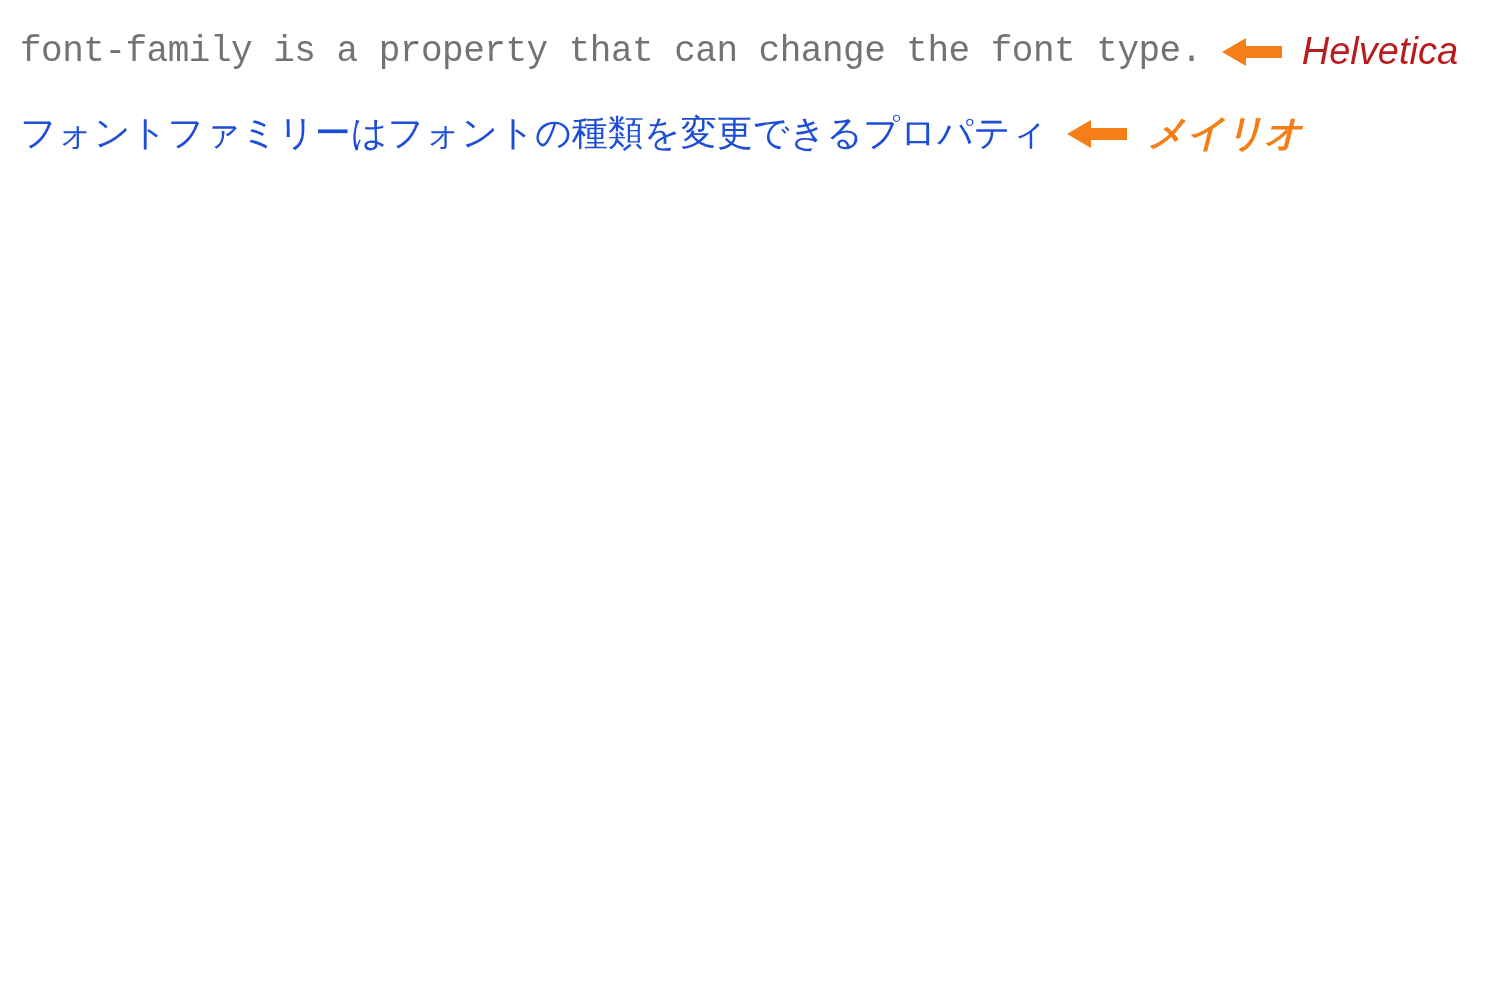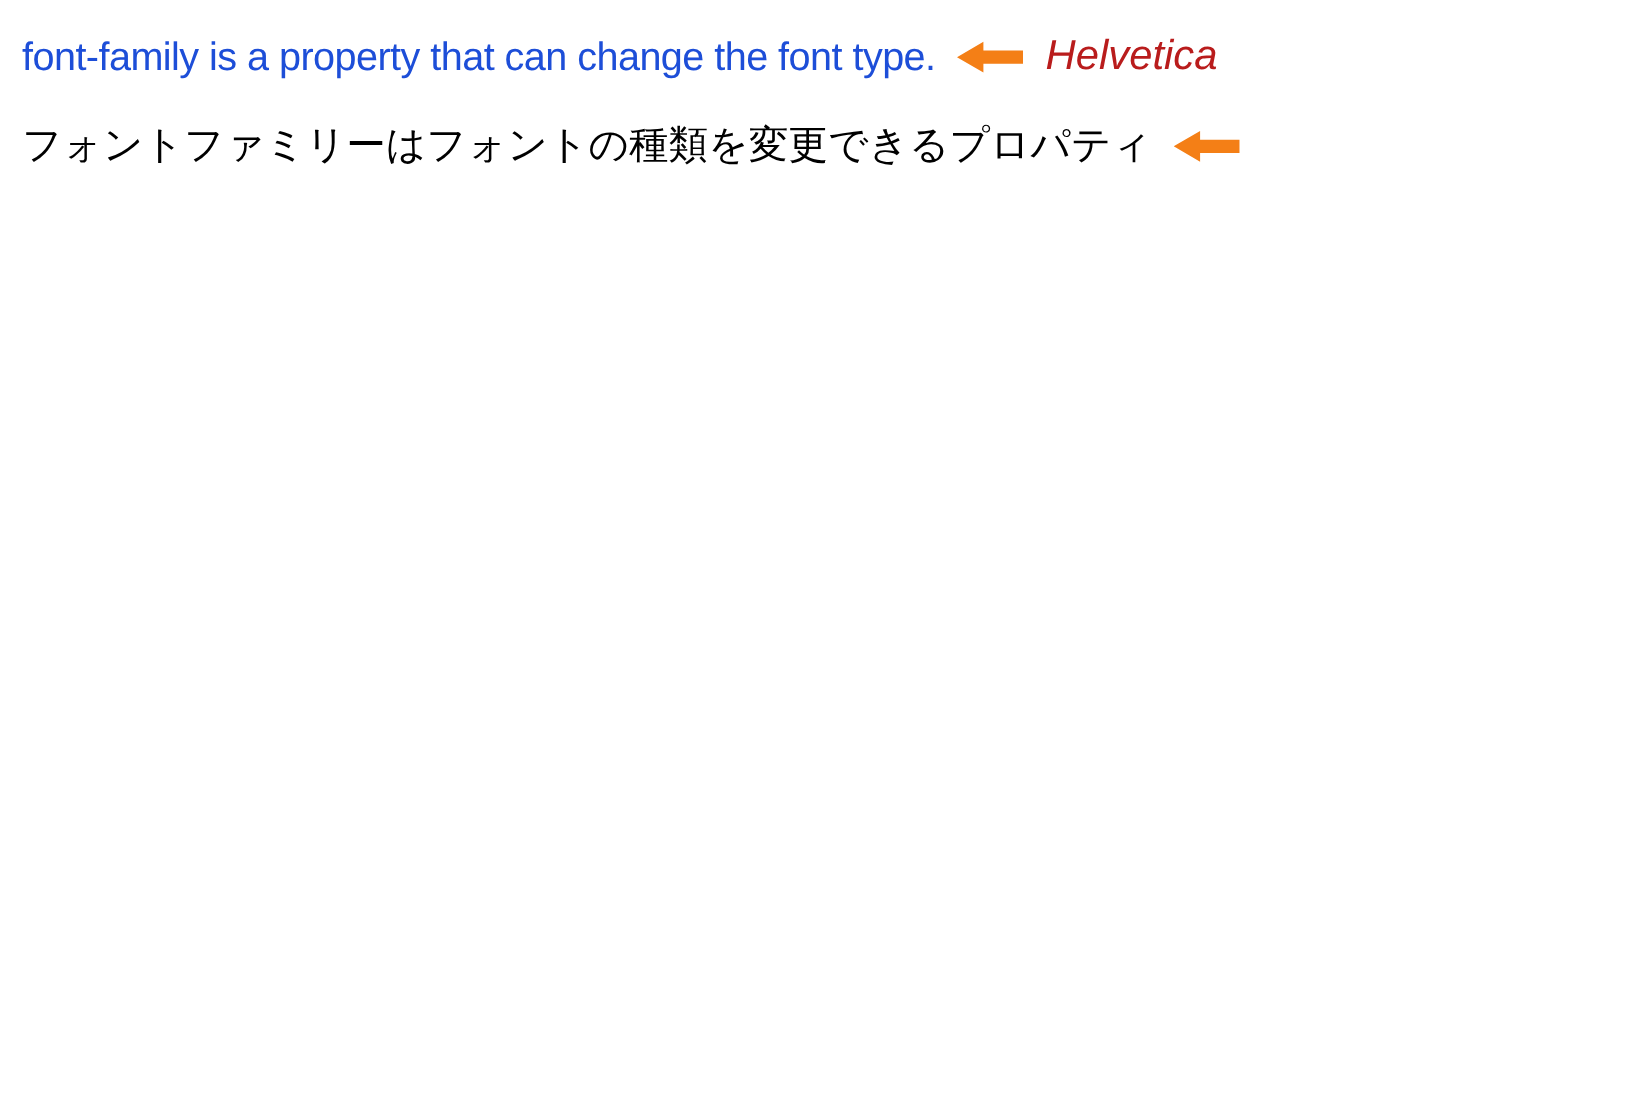--- a/index.html
+++ b/index.html
@@ -13,29 +13,29 @@
       background: #ffffff;
       padding: 30px 20px;
     }
     .row {
       display: flex;
       align-items: center;
       margin-bottom: 35px;
       gap: 20px;
     }
     .example-text-en {
-      font-family: Liberation Sans, sans-serif;
+      font-family: Liberation Mono, monospace;
       font-size: 36px;
-      color: #1d4ed8;
+      color: #737373;
       letter-spacing: -0.5px;
     }
     .example-text-jp {
       font-family: Liberation Sans, sans-serif;
       font-size: 36px;
-      color: #000000;
+      color: #1d4ed8;
     }
     .arrow-icon {
       width: 60px;
       height: 36px;
       flex-shrink: 0;
     }
     .arrow-icon svg {
       display: block;
     }
     .label-en {
@@ -65,13 +65,14 @@
   <span class="label-en">Helvetica</span>
 </div>
 
 <div class="row">
   <span class="example-text-jp">フォントファミリーはフォントの種類を変更できるプロパティ</span>
   <span class="arrow-icon">
     <svg width="60" height="36" viewBox="0 0 60 36">
       <polygon points="0,18 24,4 24,12 60,12 60,24 24,24 24,32" fill="#f47f16"></polygon>
     </svg>
   </span>
+  <span class="label-jp">メイリオ</span>
 </div>
 
 </body></html>

